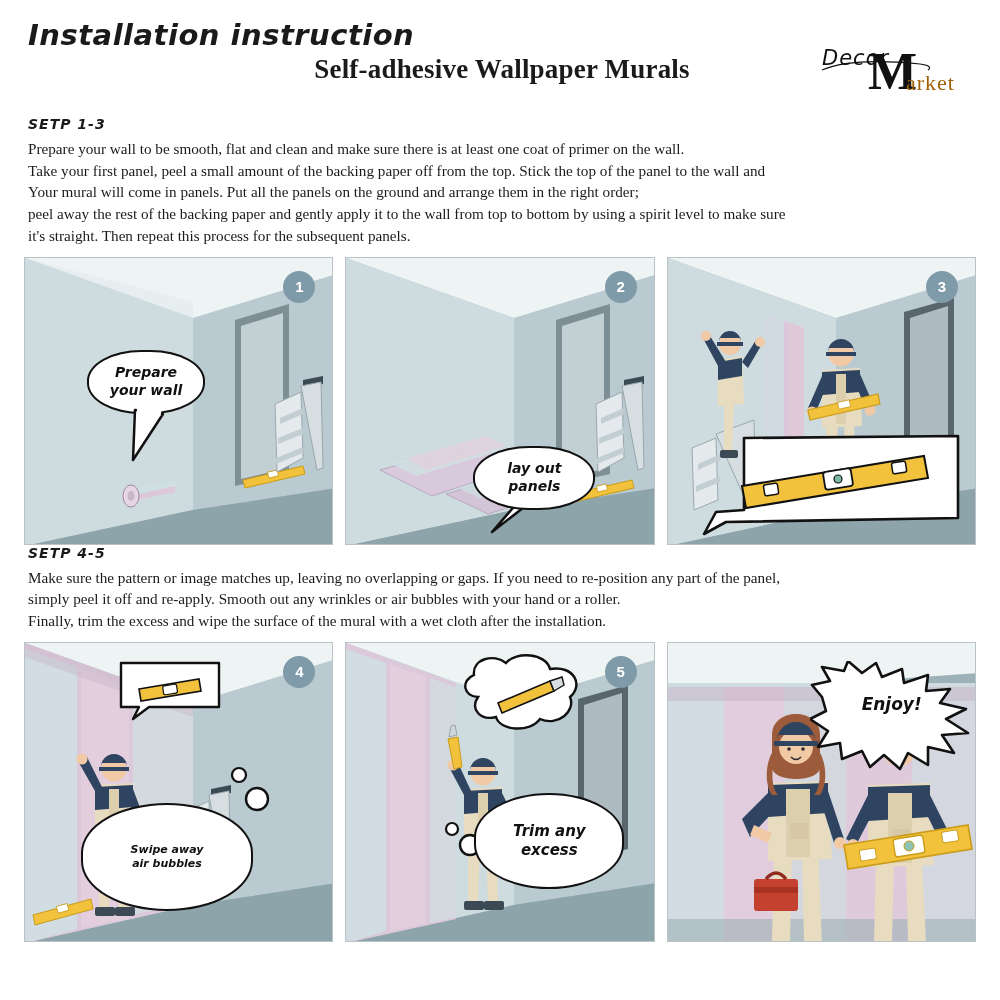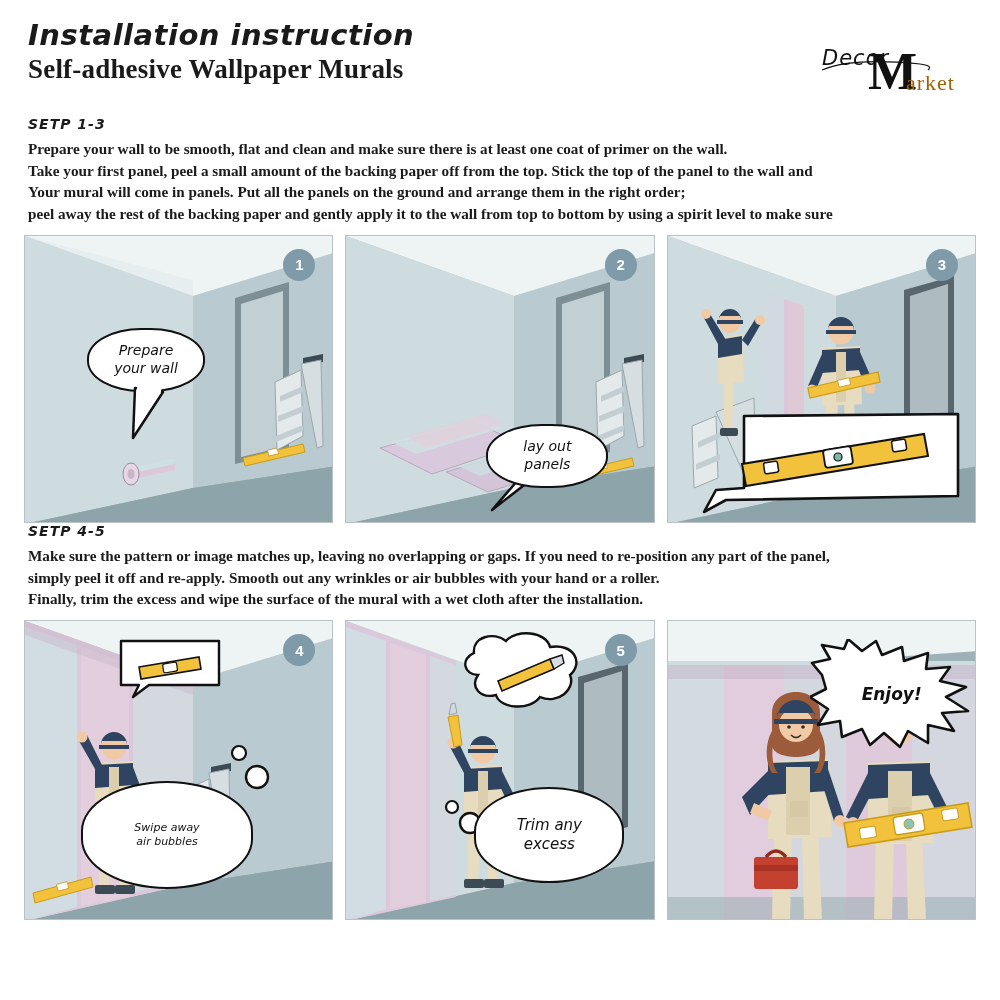--- a/index.html
+++ b/index.html
@@ -19,21 +19,21 @@
   .header { position:relative; height:92px; }
   .title-main {
     font-family:"DejaVu Sans", sans-serif;
     font-style:italic; font-weight:bold;
     font-size:29px; letter-spacing:0.5px;
     margin:0 0 2px 4px;
   }
   .title-sub {
     font-family:"Liberation Serif", serif;
     font-weight:bold; font-size:27px;
-    margin:0 0 0 4px; letter-spacing:0.2px;
+    margin:0 0 0 4px; letter-spacing:0.2px;text-align:center;
   }
   .logo {
     position:absolute; right:6px; top:6px;
     width:160px; height:76px;
   }
   .logo .decor {
     position:absolute; left:12px; top:22px;
     font-family:"DejaVu Sans", sans-serif;
     font-style:italic; font-size:21px; color:#111;
     letter-spacing:1px;
@@ -57,21 +57,21 @@
   
   .step-head {
     font-family:"DejaVu Sans", sans-serif;
     font-style:italic; font-weight:bold;
     font-size:14px; letter-spacing:1px;
     margin:6px 0 6px 4px;
   }
   .para {
     font-family:"Liberation Serif", serif;
     font-size:15.2px; line-height:1.43;
-    margin:0 0 0 4px; max-width:955px;font-weight:bold;
+    margin:0 0 0 4px; max-width:955px;
   }
   .para div { white-space:nowrap; }
 
   
   .row { display:flex; gap:12px; margin-top:10px; }
   .panel {
     position:relative;
     width:312px; height:288px;
     border:1px solid #b9c3c6;
     overflow:hidden;
@@ -90,21 +90,21 @@
     color:#fff; font-family:"Liberation Sans", sans-serif;
     font-weight:bold; font-size:15px;
   }
 
   .bubble {
     position:absolute; background:#fff; border:2.5px solid #111;
     border-radius:46% 46% 46% 46%/48% 48% 48% 48%;
     display:flex; align-items:center; justify-content:center;
     text-align:center; z-index:35;
     font-family:"DejaVu Sans", sans-serif;
-    font-style:italic; font-weight:normal;
+    font-style:italic; font-weight:bold;
     font-size:14px; line-height:1.25; color:#111;
     padding:6px 10px;
   }
   .bubble.cloud { border-radius:50%/46%; }
 
   .tail { position:absolute; z-index:34; }
 </style>
 </head>
 <body>
 
@@ -124,20 +124,21 @@
       <div class="arket">arket</div>
     </div>
   </div>
 
   <div class="step-head">SETP 1-3</div>
   <div class="para">
     <div>Prepare your wall to be smooth, flat and clean and make sure there is at least one coat of primer on the wall.</div>
     <div>Take your first panel, peel a small amount of the backing paper off from the top. Stick the top of the panel to the wall and</div>
     <div>Your mural will come in panels. Put all the panels on the ground and arrange them in the right order;</div>
     <div>peel away the rest of the backing paper and gently apply it to the wall from top to bottom by using a spirit level to make sure</div>
+    <div>it's straight. Then repeat this process for the subsequent panels.</div>
   </div>
 
   <div class="row row1">
 
     <div class="panel">
       <svg viewBox="0 0 312 288" width="312" height="288">
         <rect x="0" y="0" width="312" height="288" fill="#9db2b8"></rect>
 
         <polygon points="0,0 168,60 168,252 0,288" fill="#cfdcdf"></polygon>
 
@@ -223,21 +224,21 @@
         </g>
       </svg>
 
       <div class="badge">
         <svg viewBox="0 0 34 34" width="34" height="34">
           <circle cx="17" cy="17" r="16" fill="#7f9aa8"></circle>
         </svg>
         <span>2</span>
       </div>
 
-      <div class="bubble" style="left:140px; top:188px; width:122px; height:64px; white-space:pre-line;">lay out
+      <div class="bubble" style="left:127px; top:188px; width:122px; height:64px; white-space:pre-line;">lay out
 panels</div>
       <svg style="position:absolute; left:142px; top:242px; z-index:34;" width="44" height="36" viewBox="0 0 44 36">
         <path d="M30 2 L40 4 L4 32 Z" fill="#ffffff" stroke="#111" stroke-width="2.5" stroke-linejoin="round"></path>
         <path d="M28 2 L40 3" stroke="#ffffff" stroke-width="5"></path>
       </svg>
     </div>
 
     <div class="panel">
       <svg viewBox="0 0 312 288" width="312" height="288">
         <rect x="0" y="0" width="312" height="288" fill="#9db2b8"></rect>
@@ -445,21 +446,21 @@
         <span>5</span>
       </div>
 
       
       <svg style="position:absolute; left:108px; top:8px; z-index:36;" width="140" height="96" viewBox="0 0 140 96">
         <path d="M24 46 C10 46 6 30 20 24 C18 8 40 2 52 12 C62 0 92 2 96 18 C120 14 130 34 116 46 C122 60 104 76 86 68 C76 82 46 80 42 66 C26 70 16 58 24 46 Z" fill="#ffffff" stroke="#111" stroke-width="2.4"></path>
           <polygon points="44,52 96,30 100,40 48,62" fill="#f2c23c" stroke="#111" stroke-width="1.6"></polygon>
           <polygon points="96,30 108,26 110,34 100,40" fill="#d7dde0" stroke="#111" stroke-width="1.4"></polygon>
       </svg>
 
-      <div class="bubble cloud" style="left:128px; top:166px; width:150px; height:96px; white-space:pre-line; font-size:15px;">Trim any
+      <div class="bubble cloud" style="left:128px; top:150px; width:150px; height:96px; white-space:pre-line; font-size:15px;">Trim any
 excess</div>
       <svg style="position:absolute; left:92px; top:172px; z-index:34;" width="50" height="50" viewBox="0 0 50 50">
         <circle cx="32" cy="30" r="10" fill="#ffffff" stroke="#111" stroke-width="2.4"></circle>
         <circle cx="14" cy="14" r="6" fill="#ffffff" stroke="#111" stroke-width="2.2"></circle>
       </svg>
     </div>
 
     <div class="panel">
       <svg viewBox="0 0 312 300" width="312" height="300">
         <rect x="0" y="0" width="312" height="300" fill="#9db2b8"></rect>
@@ -531,18 +532,18 @@
           <rect x="274" y="188" width="16" height="11" rx="2" fill="#ffffff" stroke="#c99c19" stroke-width="1" transform="rotate(-9 282 193)"></rect>
         </g>
       </svg>
 
       
       <svg style="position:absolute; left:142px; top:18px; z-index:40;" width="160" height="110" viewBox="0 0 160 110">
         <path d="M12 36 L2 24 L20 20 L12 6 L34 10 L38 0 L52 12 L66 2 L72 16 L92 8 L94 22 L118 14 L116 30 L140 28 L130 42
                  L156 48 L136 58 L158 72 L132 74 L144 92 L118 86 L118 104 L98 92 L90 108 L74 94 L60 106 L52 90 L32 98
                  L30 82 L8 86 L18 70 L0 58 L16 50 Z" fill="#ffffff" stroke="#111" stroke-width="2.6" stroke-linejoin="round"></path>
       </svg>
-      <div style="position:absolute; left:178px; top:63px; width:92px; text-align:center; z-index:41;
+      <div style="position:absolute; left:178px; top:51px; width:92px; text-align:center; z-index:41;
                   font-family:'DejaVu Sans', sans-serif; font-style:italic; font-weight:bold; font-size:17px; color:#111;">Enjoy!</div>
     </div>
   </div>
 
 </div>
 
 </body></html>

